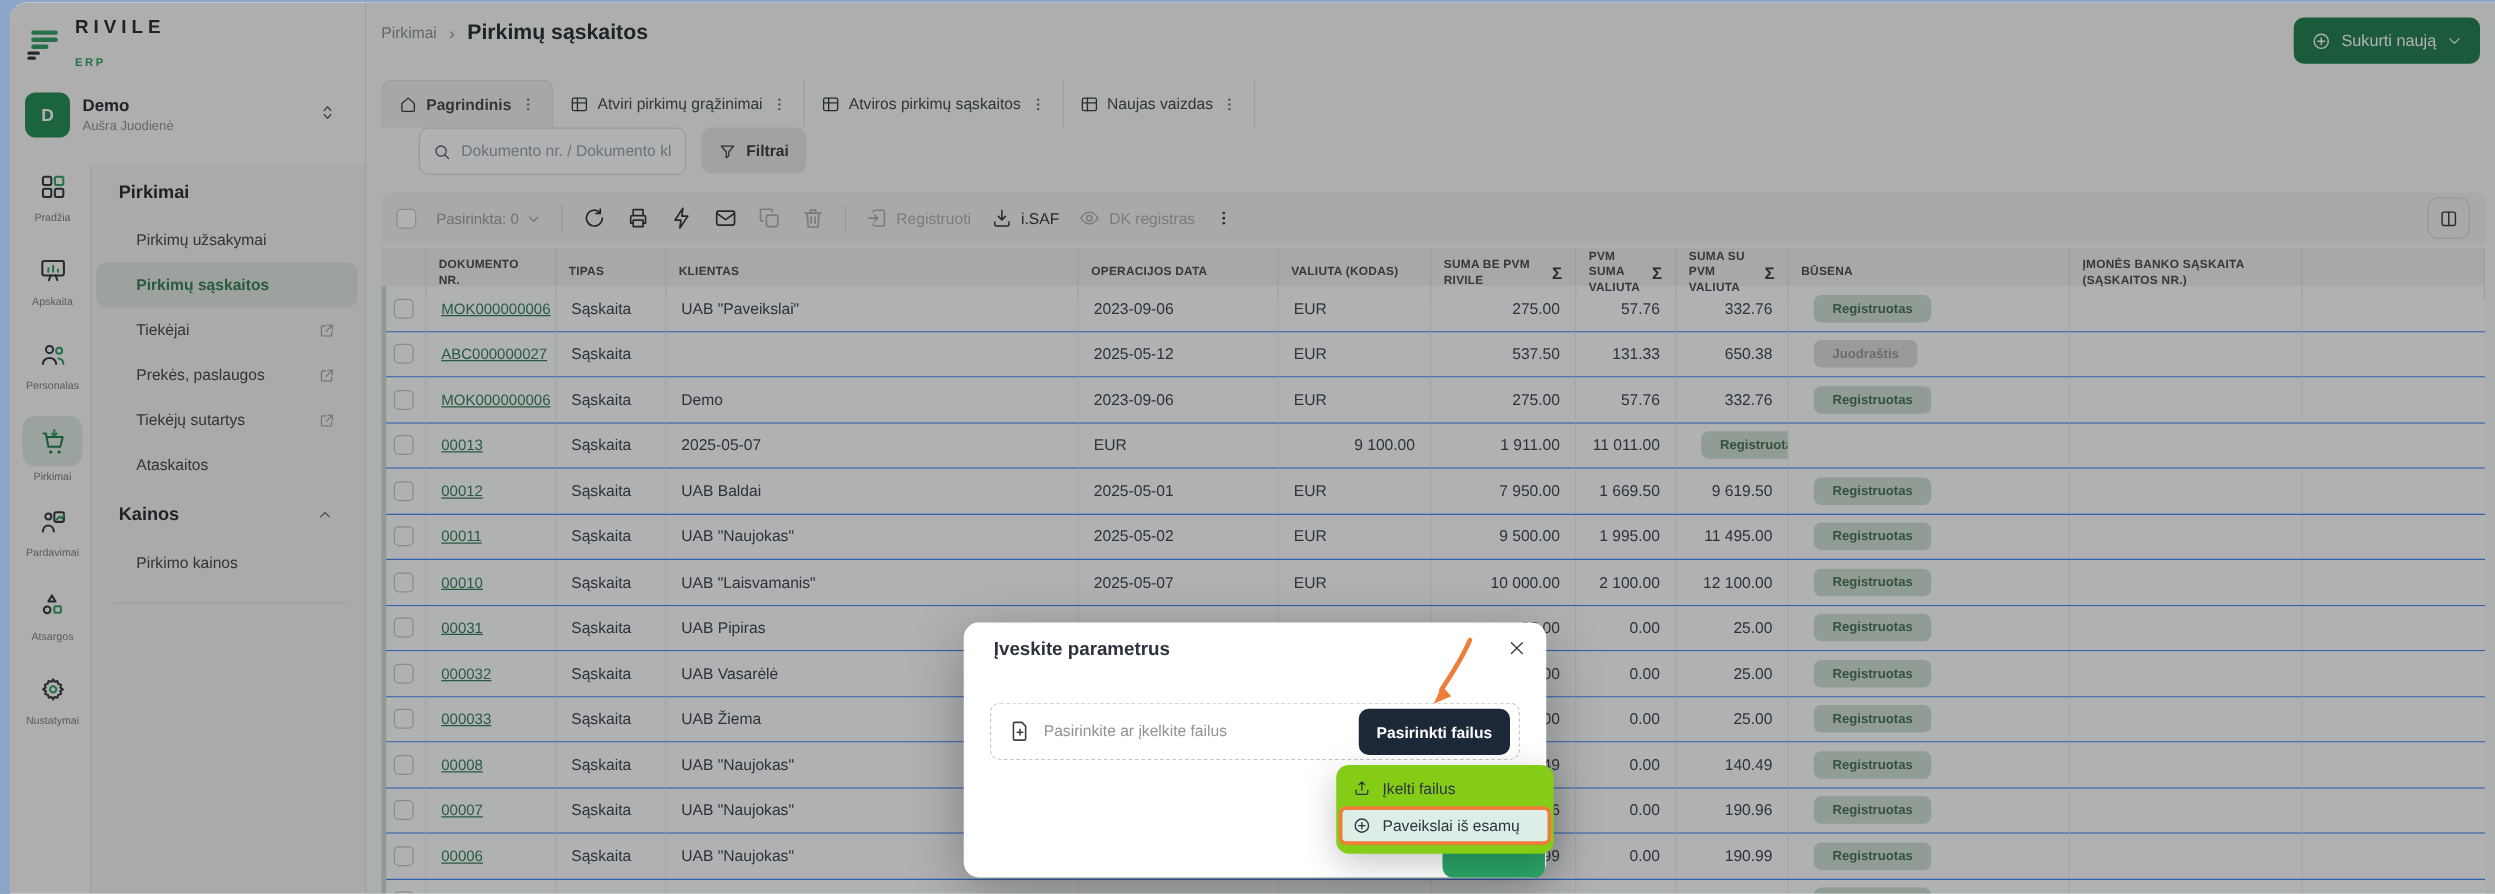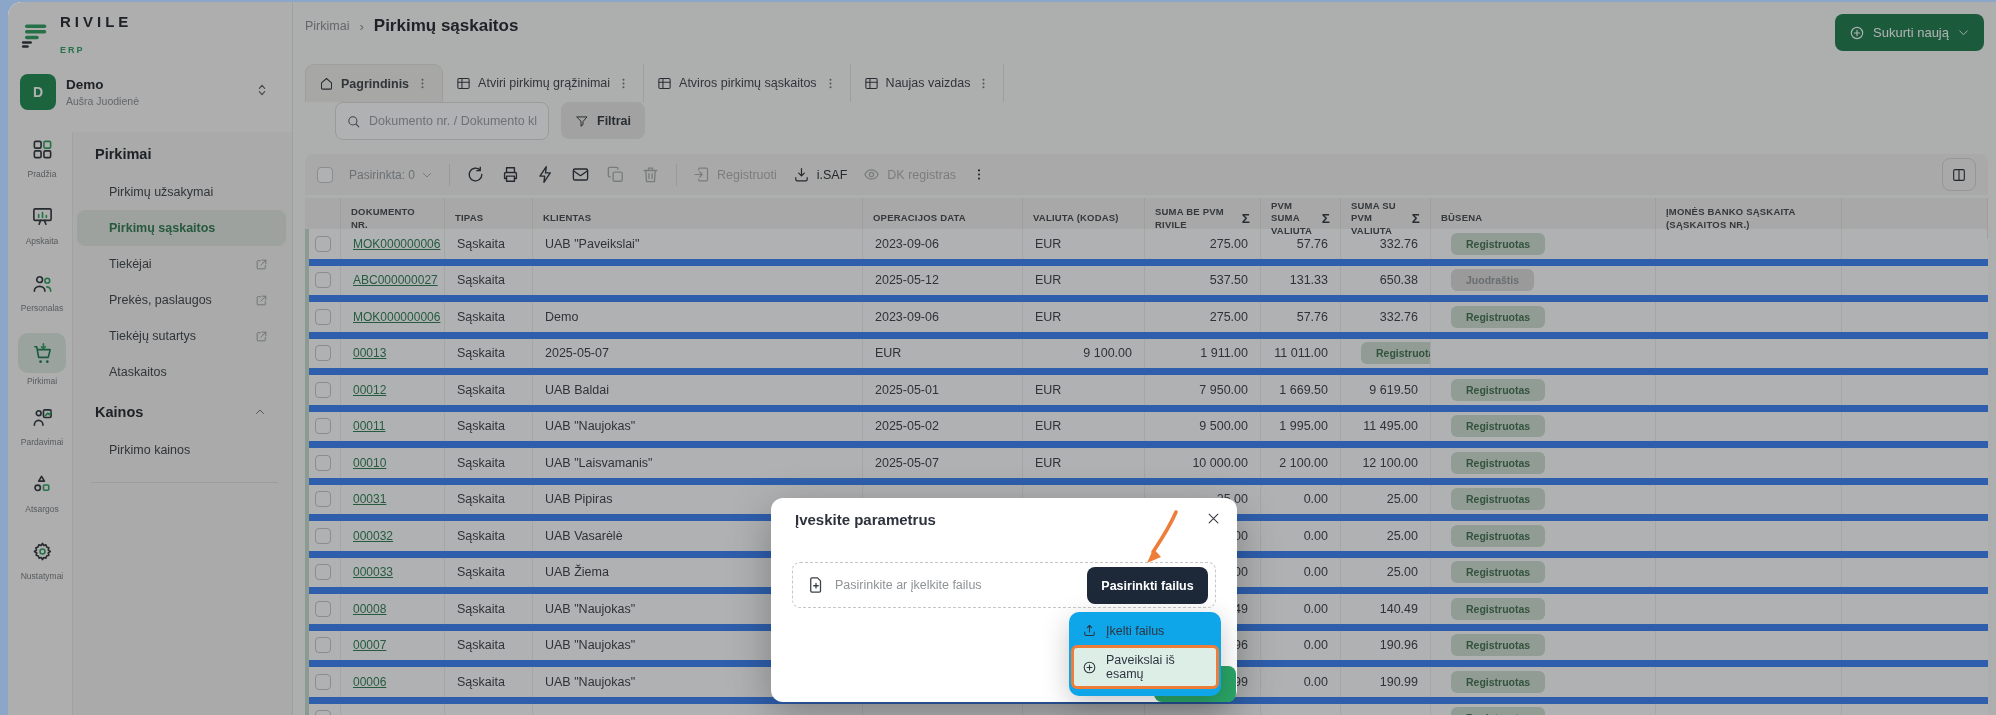--- a/index.html
+++ b/index.html
@@ -86,21 +86,21 @@
 
   
   .table{position:absolute;left:297px;top:196px;right:8px;bottom:0;overflow:hidden}
   .table::before{content:"";position:absolute;left:0;top:31px;bottom:0;width:4px;background:#c9dece;z-index:2}
   .grid{display:grid;grid-template-columns:36px 104px 88px 330px 160px 122px 116px 80px 90px 225px 186px 1fr}
   .thead{height:31px;background:#f1f1ee}
   .th{display:flex;align-items:center;padding:2px 10px;font-size:9.5px;font-weight:700;color:#45494e;
     border-right:1px solid #e3e3df;line-height:1.3;letter-spacing:.2px}
   .th.has-sigma{justify-content:space-between;gap:4px}
   .th-sigma{font-size:13.5px;font-weight:600;color:#33383e}
-  .row{height:36.5px;background:#fff;border-bottom:7px solid #3b82f6;cursor:pointer}
+  .row{height:36.5px;background:#fff;border-bottom:1px solid #3b82f6;cursor:pointer}
   .cell{display:flex;align-items:center;padding:0 12px;font-size:12.5px;color:#3c4147;border-right:1px solid #efefec;
     overflow:hidden;white-space:nowrap}
   .c-cb{justify-content:center;padding:0}
   .doclink{color:var(--link);text-decoration:underline;font-size:12px;cursor:pointer}
   .num{justify-content:flex-end}
   .badge{background:var(--badge-bg);color:var(--badge-text);font-size:10.5px;font-weight:600;border-radius:6px;
     padding:5px 15px;margin-left:8px}
   .badge.draft{background:var(--draft-bg);color:var(--draft-text)}
 
   
@@ -110,21 +110,21 @@
   .modal-title{position:absolute;left:24px;top:13px;font-size:15px;font-weight:700;color:#2d323c}
   .modal-close{position:absolute;right:16px;top:13px;width:15px;height:15px;color:#383d44;cursor:pointer}
   .dropzone{position:absolute;left:21px;top:64px;width:424px;height:46px;border:1px dashed #c7c7c4;border-radius:8px;
     display:flex;align-items:center;gap:10px;padding-left:14px;cursor:pointer}
   .dropzone .ic{width:18px;height:18px;color:#3b4046;flex:none}
   .dropzone-label{font-size:12.5px;color:#8f9396}
   .select-files-btn{position:absolute;left:316px;top:69px;width:121px;height:37px;background:var(--dark-btn);color:#fff;
     border:none;border-radius:8px;font-size:12.5px;font-weight:700;cursor:pointer;font-family:inherit}
   .green-confirm{position:absolute;left:1146px;top:664px;width:82px;height:36px;background:var(--green-confirm);
     border:none;border-radius:8px;z-index:62;cursor:pointer}
-  .dropdown{position:absolute;left:1061px;top:610px;width:152px;background:#0ea5e9;border-radius:10px;z-index:70;
+  .dropdown{position:absolute;left:1061px;top:610px;width:174px;background:#84cc16;border-radius:10px;z-index:70;
     box-shadow:0 8px 28px rgba(0,0,0,.22);padding:5px 0 6px}
   .dd-item{display:flex;align-items:center;gap:9px;padding:6px 13px;font-size:12.5px;color:#2f3440;cursor:pointer}
   .dd-item .ic{width:15px;height:15px;color:#2f3440;flex:none}
   .dd-item.highlighted{background:var(--menu-highlight);border:3px solid var(--orange);border-radius:6px;
     margin:1px 2px;padding:5px 8px}
   .arrow-annot{position:absolute;left:1118px;top:502px;width:72px;height:64px;z-index:80;pointer-events:none}
 
   
   .ic svg{width:100%;height:100%;display:block}
   .ic svg *{fill:none;stroke:currentColor;stroke-width:1.7;stroke-linecap:round;stroke-linejoin:round}

